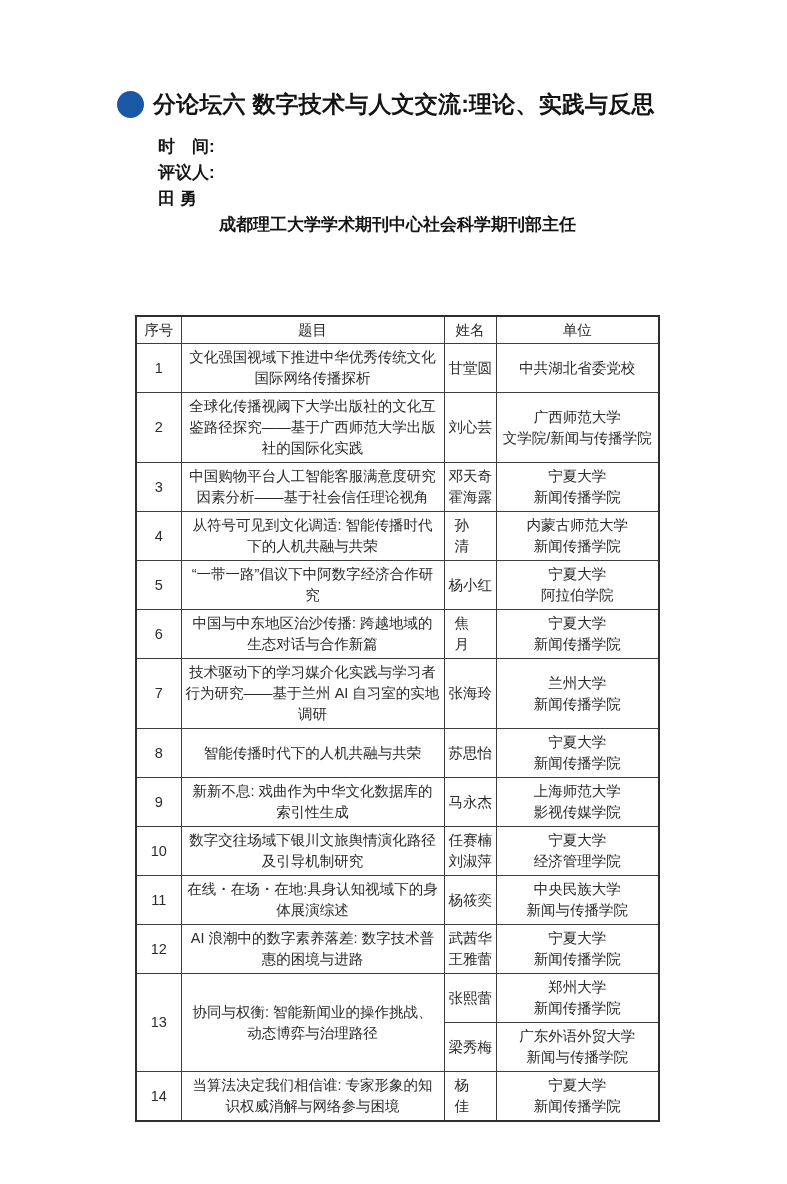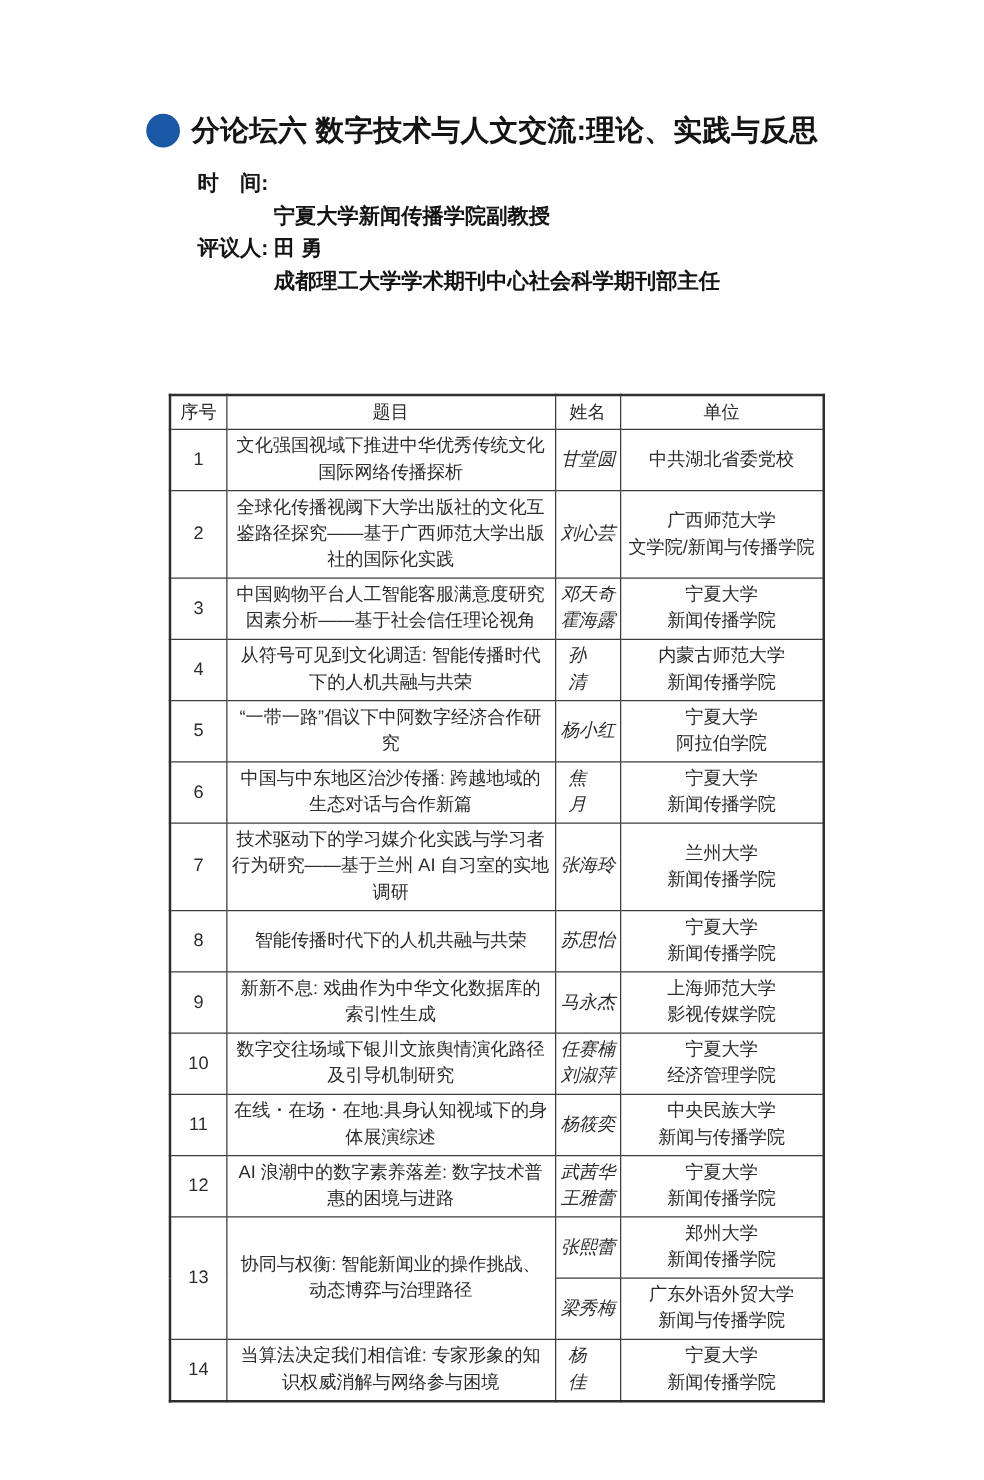--- a/index.html
+++ b/index.html
@@ -8,60 +8,59 @@
     font-family:"Liberation Sans","DejaVu Sans",sans-serif;
   }
   .doc{position:relative;width:664px;height:1184px;background:#fff;}
 
   
   .title-row{position:absolute;left:117px;top:89px;display:flex;align-items:center;}
   .bullet{width:27px;height:27px;border-radius:50%;background:#1a57a5;flex:0 0 auto;}
   .doc-title{margin-left:9px;font-size:23px;font-weight:800;color:#141414;letter-spacing:0.2px;white-space:nowrap;}
 
   .meta{position:absolute;left:158px;top:134px;font-size:17px;font-weight:700;color:#141414;}
-  .meta-row{display:flex;line-height:26px;}
+  .meta-row{display:flex;line-height:26px;flex-direction:column;}
   .meta-label{white-space:pre;min-width:61px;}
   .meta-value{white-space:pre;}
   .meta-sub{padding-left:61px;line-height:26px;white-space:pre;}
 
   
   .table-wrap{position:absolute;left:135px;top:315px;}
   table.program{
     border-collapse:collapse;table-layout:fixed;width:523px;
     font-size:14.5px;color:#2b2b2b;border:2px solid #2e2e2e;
   }
   col.c-no{width:45px;} col.c-title{width:263px;} col.c-name{width:52px;} col.c-unit{width:163px;}
   .program th,.program td{
     border:1px solid #3d3d3d;text-align:center;vertical-align:middle;
     padding:3px 4px;line-height:21px;font-weight:400;word-break:break-all;
   }
   .program th{height:22px;padding:2px 2px;}
   .title-cell{padding:3px 5px;}
   .no-cell{padding:3px 2px;}
   .name-cell{padding:3px 2px;white-space:nowrap;}
-  .name-line{display:block;font-style:italic;}
+  .name-line{display:block;}
   .name-line.spread{text-align:justify;text-align-last:justify;padding:0 6px;white-space:normal;}
   .unit-cell{padding:3px 3px;}
   .unit-line{display:block;}
 </style>
 </head>
 <body>
 
 <div class="doc">
 
   <div class="title-row">
     <span class="bullet"></span>
     <span class="doc-title">分论坛六 数字技术与人文交流:理论、实践与反思</span>
   </div>
 
   <div class="meta">
       <div class="meta-row">
         <span class="meta-label">时　间:</span>
       </div>
-      <div class="meta-sub">宁夏大学新闻传播学院副教授</div>
       <div class="meta-row">
         <span class="meta-label">评议人:</span>
         <span class="meta-value">田 勇</span>
       </div>
       <div class="meta-sub">成都理工大学学术期刊中心社会科学期刊部主任</div>
     </div>
 
   <div class="table-wrap">
     <table class="program">
       <colgroup>

